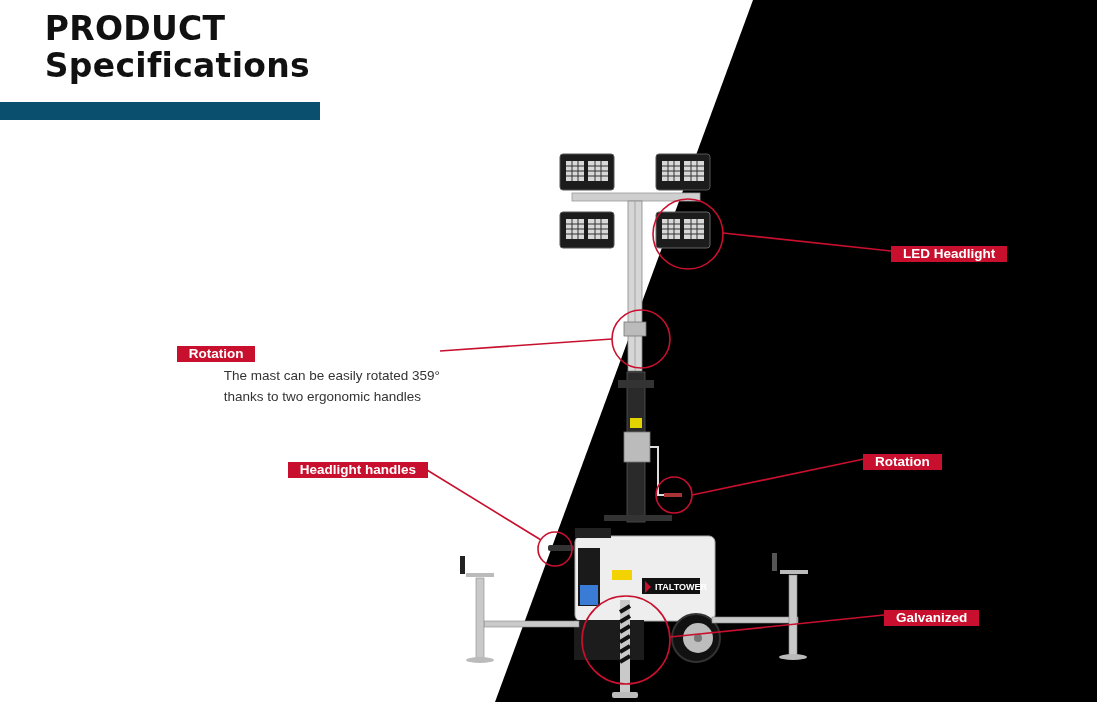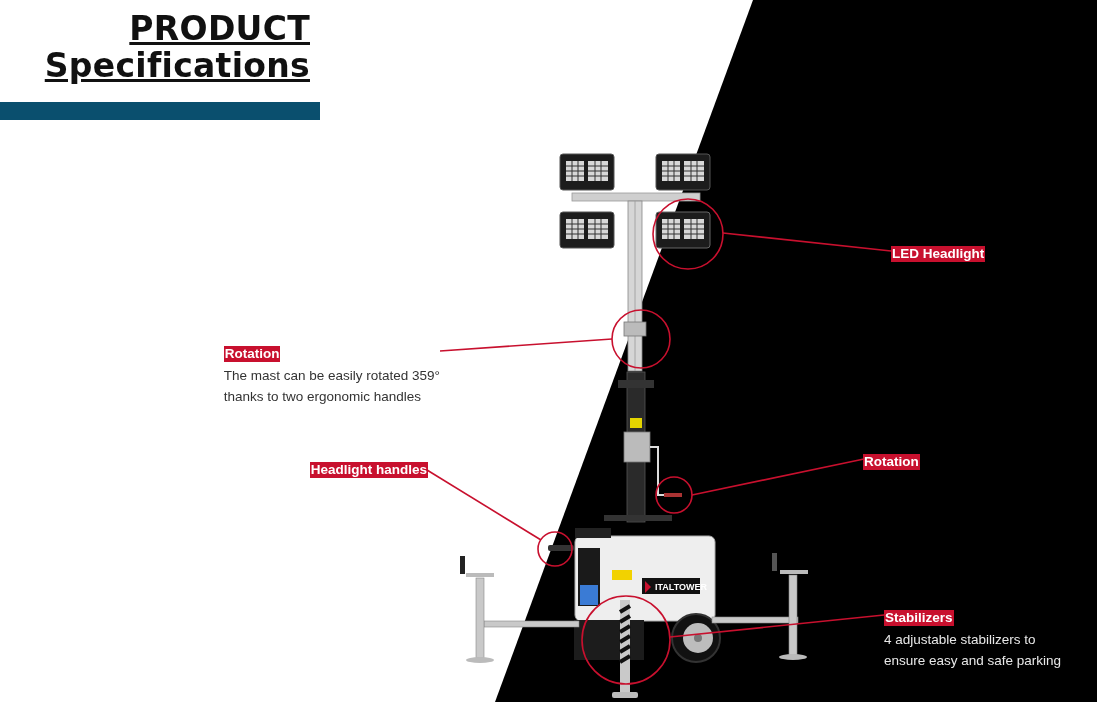--- a/index.html
+++ b/index.html
@@ -1,21 +1,21 @@
 <!DOCTYPE html>
 <html><head>
 <meta charset="utf-8">
 <style>
   html, body { margin:0; padding:0; }
   body { width:1097px; height:702px; overflow:hidden; background:#ffffff; position:relative; font-family:"Liberation Sans", sans-serif; }
   .bg-svg { position:absolute; left:0; top:0; width:1097px; height:702px; }
-  .title { position:absolute; right:calc(1097px - 310px); top:10px; text-align:right; font-family:"DejaVu Sans", sans-serif; font-weight:bold; color:#111; line-height:37px; font-size:33px; letter-spacing:0.3px;text-decoration:underline; }
+  .title { position:absolute; right:calc(1097px - 310px); top:10px; text-align:left; font-family:"DejaVu Sans", sans-serif; font-weight:bold; color:#111; line-height:37px; font-size:33px; letter-spacing:0.3px; }
   .title-bar { position:absolute; left:0; top:102px; width:320px; height:18px; background:#0a4f6e; }
   .callout { position:absolute; font-family:"Liberation Sans", sans-serif; font-size:13.5px; line-height:21.5px; }
-  .callout .tag { display:inline-block; background:#c8102e; color:#fff; font-weight:bold; font-size:13.5px; line-height:16px; padding:0 1px; }
+  .callout .tag { display:inline-block; background:#c8102e; color:#fff; font-weight:bold; font-size:13.5px; line-height:16px; padding:0 12px; }
   .callout.left { text-align:left; color:#333; }
   .callout.right { text-align:left; color:#e8e8e8; }
   .callout .desc { white-space:pre-line; }
 </style>
 </head>
 <body>
 
 <svg class="bg-svg" viewBox="0 0 1097 702" xmlns="http://www.w3.org/2000/svg">
   <polygon points="753,0 1097,0 1097,702 495,702" fill="#000"></polygon>
 
@@ -118,29 +118,27 @@
   <div>Specifications</div>
 </div>
 <div class="title-bar"></div>
 
 <div class="callout right" style="left:891px; top:243px;">
   <span class="tag">LED Headlight</span>
 </div>
 
 <div class="callout left" style="right:calc(1097px - 440px); top:343px;">
   <span class="tag">Rotation</span>
-  <div class="desc" style="color:#333;">The mast can be easily rotated 359°
+  <div class="desc" style="color:#333;margin-left:47px;">The mast can be easily rotated 359°
 thanks to two ergonomic handles</div>
 </div>
 
 <div class="callout left" style="right:calc(1097px - 428px); top:459px;">
   <span class="tag">Headlight handles</span>
 </div>
 
 <div class="callout right" style="left:863px; top:451px;">
   <span class="tag">Rotation</span>
 </div>
 
 <div class="callout right" style="left:884px; top:607px;">
-  <span class="tag">Stabilizers</span>
-  <div class="desc">4 adjustable stabilizers to
-ensure easy and safe parking</div>
+  <span class="tag">Galvanized</span>
 </div>
 
 </body></html>

